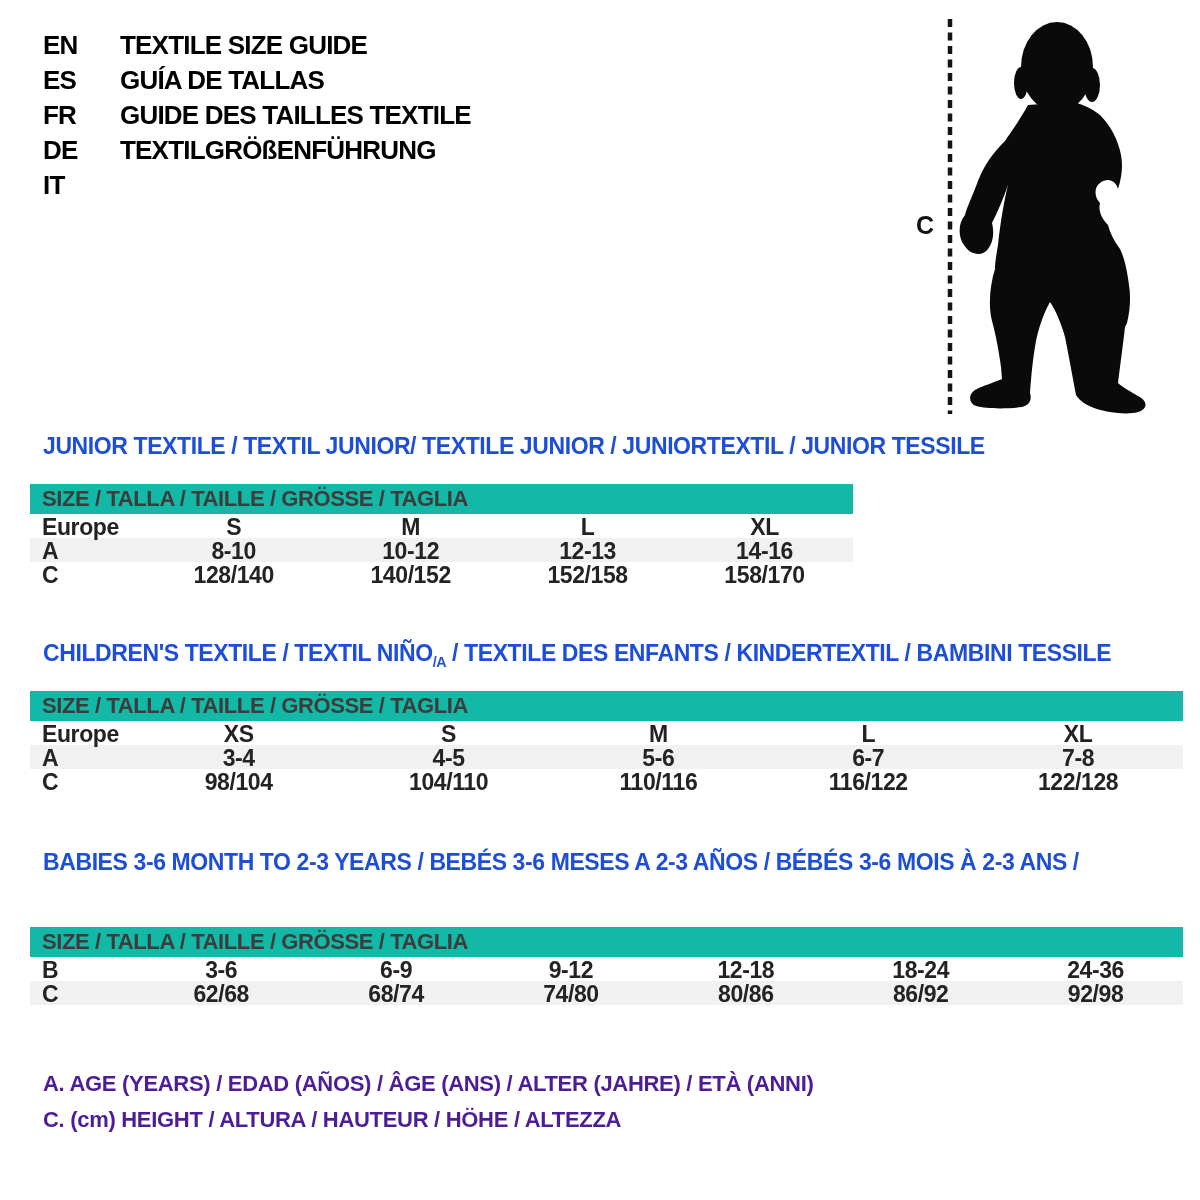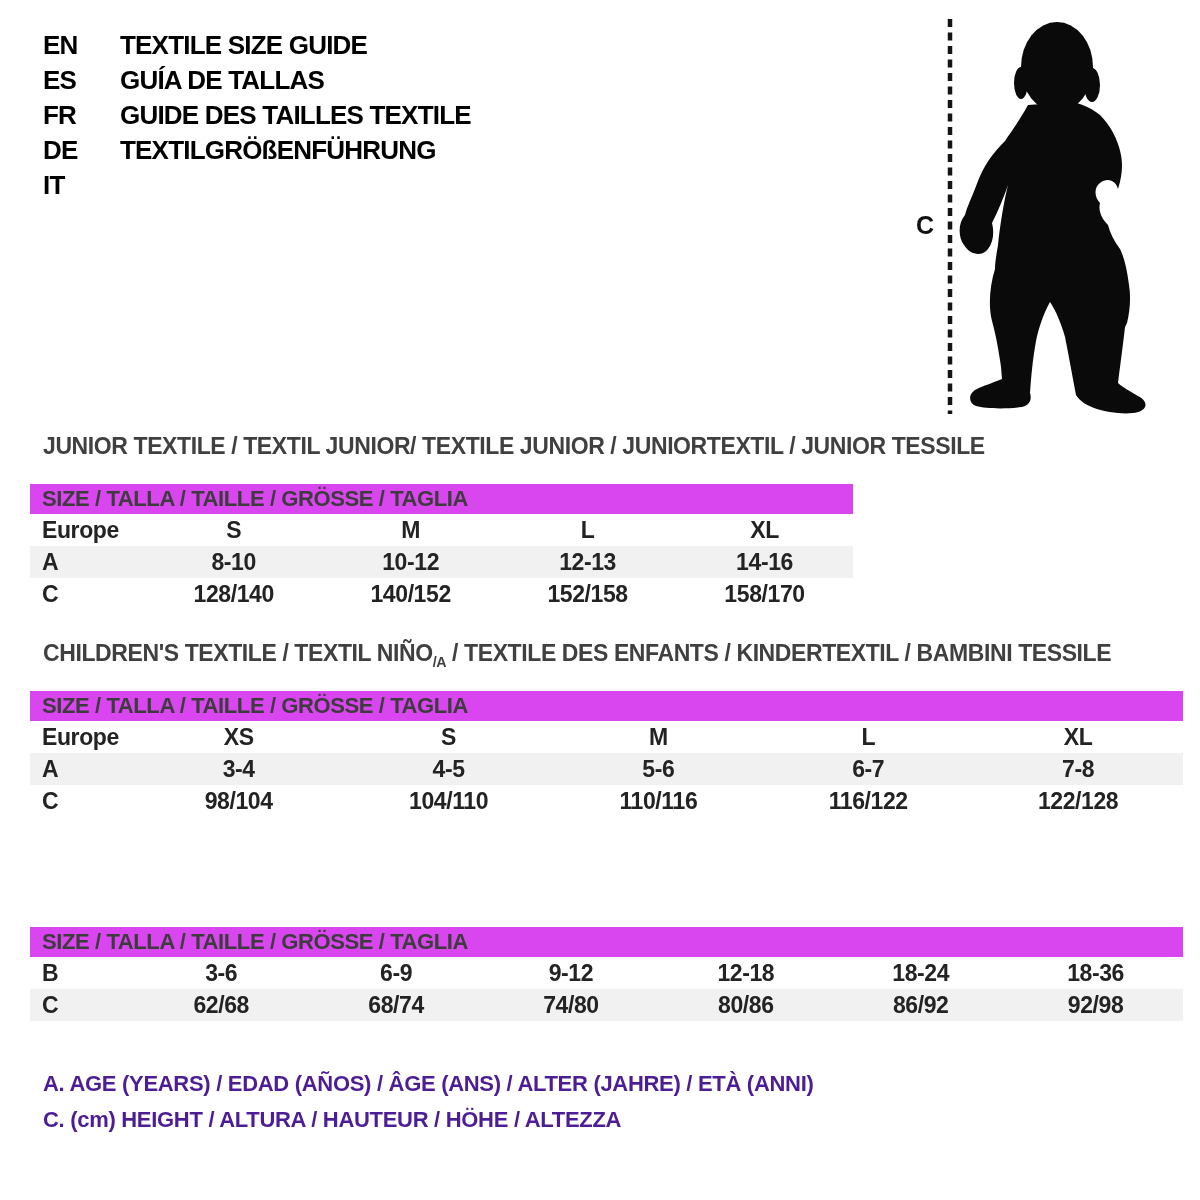--- a/index.html
+++ b/index.html
@@ -15,29 +15,29 @@
   
   .lang-block{left:43px;top:28px;display:grid;grid-template-columns:77px auto;
     font-size:26px;font-weight:bold;letter-spacing:-0.8px;line-height:35px;color:#000000;}
 
   
   .figure{left:880px;top:5px;width:300px;height:420px;}
   .figure svg{position:absolute;left:0;top:0;}
   .c-label{position:absolute;left:36px;top:206px;font-size:25px;font-weight:bold;color:#111;}
 
   
-  .sec-title{font-size:23px;font-weight:bold;letter-spacing:-0.4px;color:#404040;line-height:26px;white-space:nowrap;}
+  .sec-title{font-size:23px;font-weight:bold;letter-spacing:-0.4px;color:#1d4ed8;line-height:26px;white-space:nowrap;}
   .sec-title sub{font-size:0.62em;}
   .babies-title{line-height:32px;}
 
   
   .size-table{left:30px;}
-  .bar{height:30px;background:#d946ef;display:flex;align-items:center;
+  .bar{height:30px;background:#14b8a6;display:flex;align-items:center;
     font-size:22px;font-weight:bold;letter-spacing:-0.4px;color:#3c3c3c;padding-left:12px;box-sizing:border-box;}
-  .trow{display:grid;height:32px;align-items:center;}
+  .trow{display:grid;height:24px;align-items:center;}
   .t5{grid-template-columns:14% repeat(4,1fr);}
   .t6{grid-template-columns:9% repeat(5,1fr);}
   .t7{grid-template-columns:9% repeat(6,1fr);}
   .zebra{background:#f1f1f1;}
   .cell{text-align:center;font-size:23px;font-weight:bold;letter-spacing:-0.4px;color:#232323;}
   .cell.first{text-align:left;padding-left:12px;}
 
   
   .legend{left:43px;top:1066px;font-size:22px;font-weight:bold;letter-spacing:-0.3px;
     line-height:36px;color:#4c1d95;}
@@ -159,32 +159,33 @@
     <span class="cell first">C</span>
     <span class="cell">98/104</span>
     <span class="cell">104/110</span>
     <span class="cell">110/116</span>
     <span class="cell">116/122</span>
     <span class="cell">122/128</span>
   </div>
 </div>
 
 <div class="abs sec-title babies-title" style="left:43px;top:846px;">
+  <div>BABIES 3-6 MONTH TO 2-3 YEARS / BEBÉS 3-6 MESES A 2-3 AÑOS / BÉBÉS 3-6 MOIS À 2-3 ANS /</div>
 </div>
 
 <div class="abs size-table" style="top:927px;width:1153px;">
   <div class="bar">SIZE / TALLA / TAILLE / GRÖSSE / TAGLIA</div>
   <div class="trow t7">
     <span class="cell first">B</span>
     <span class="cell">3-6</span>
     <span class="cell">6-9</span>
     <span class="cell">9-12</span>
     <span class="cell">12-18</span>
     <span class="cell">18-24</span>
-    <span class="cell">18-36</span>
+    <span class="cell">24-36</span>
   </div>
   <div class="trow t7 zebra">
     <span class="cell first">C</span>
     <span class="cell">62/68</span>
     <span class="cell">68/74</span>
     <span class="cell">74/80</span>
     <span class="cell">80/86</span>
     <span class="cell">86/92</span>
     <span class="cell">92/98</span>
   </div>

